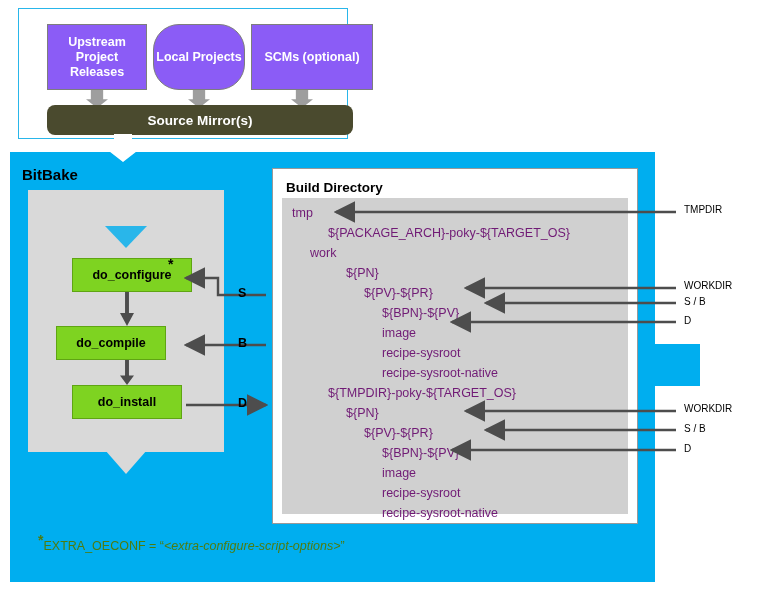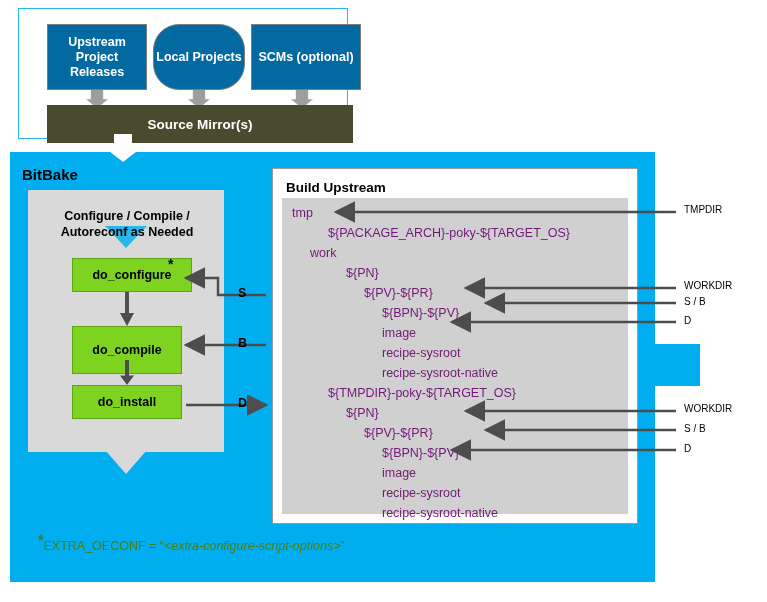--- a/index.html
+++ b/index.html
@@ -25,59 +25,60 @@
   
   #sources-panel {
     left: 18px; top: 8px;
     width: 330px; height: 131px;
     border: 1px solid #29b6ea;
     background: #ffffff;
     box-sizing: border-box;
   }
   .src-box {
     position: absolute;
-    background: #0369a1;
+    background: #8b5cf6;
     border: 1px solid #7d7d7d;
     color: #ffffff;
     font-weight: bold;
     font-size: 12.5px;
     line-height: 15px;
     text-align: center;
     display: flex;
     align-items: center;
     justify-content: center;
     box-sizing: border-box;
   }
   #src-upstream { left: 28px; top: 15px; width: 100px; height: 66px; }
   #src-local    { left: 134px; top: 15px; width: 92px; height: 66px; border-radius: 26px; }
-  #src-scms     { left: 232px; top: 15px; width: 110px; height: 66px; }
+  #src-scms     { left: 232px; top: 15px; width: 122px; height: 66px; }
 
   
   .small-arrow {
     position: absolute;
     width: 22px;
     height: 18px;
     background: #9e9e9e;
     clip-path: polygon(22% 0, 78% 0, 78% 52%, 100% 52%, 50% 100%, 0 52%, 22% 52%);
   }
   #arr-upstream { left: 67px; top: 81px; }
   #arr-local    { left: 169px; top: 81px; }
   #arr-scms     { left: 272px; top: 81px; }
 
   #mirror-bar {
     left: 28px; top: 96px;
-    width: 306px; height: 38px;
+    width: 306px; height: 30px;
     background: #4a4a2e;
     color: #ffffff;
     font-weight: bold;
     font-size: 13.5px;
     display: flex;
     align-items: center;
     justify-content: center;
     box-sizing: border-box;
+    border-radius: 8px;
   }
 
   
   #arr-mirror-down {
     left: 105px; top: 134px;
     width: 36px; height: 28px;
     background: #ffffff;
     clip-path: polygon(25% 0, 75% 0, 75% 50%, 100% 50%, 50% 100%, 0 50%, 25% 50%);
     z-index: 6;
   }
@@ -123,21 +124,21 @@
     border: 1px solid #5fa513;
     color: #000000;
     font-weight: bold;
     font-size: 12.5px;
     display: flex;
     align-items: center;
     justify-content: center;
     box-sizing: border-box;
   }
   #task-configure { left: 72px; top: 258px; width: 120px; height: 34px; }
-  #task-compile   { left: 72px; top: 326px; width: 110px; height: 48px; }
+  #task-compile   { left: 56px; top: 326px; width: 110px; height: 34px; }
   #task-install   { left: 72px; top: 385px; width: 110px; height: 34px; }
 
   #cfg-asterisk {
     left: 168px; top: 256px;
     font-size: 14px;
     font-weight: bold;
     color: #000000;
   }
 
   
@@ -249,33 +250,32 @@
     <div class="small-arrow" id="arr-upstream"></div>
     <div class="small-arrow" id="arr-local"></div>
     <div class="small-arrow" id="arr-scms"></div>
 
     <div id="mirror-bar" class="abs">Source Mirror(s)</div>
   </div>
   <div class="abs" id="arr-mirror-down"></div>
 
   <div class="abs" id="cfg-panel"></div>
   <div class="abs" id="cfg-top-arrow"></div>
-  <div class="abs" id="cfg-title">Configure / Compile / Autoreconf as Needed</div>
 
   <div class="task-box abs" id="task-configure">do_configure</div>
   <div class="abs" id="cfg-asterisk">*</div>
   <div class="task-box abs" id="task-compile">do_compile</div>
   <div class="task-box abs" id="task-install">do_install</div>
 
   <div class="v-arrow abs" id="v-arrow-1"></div>
   <div class="v-arrow abs" id="v-arrow-2"></div>
   <div class="abs" id="cfg-bottom-arrow"></div>
 
   <div class="abs" id="build-panel"></div>
-  <div class="abs" id="build-title">Build Upstream</div>
+  <div class="abs" id="build-title">Build Directory</div>
   <div class="abs" id="build-inner"></div>
   <div class="abs" id="tree">
       <div class="tree-line" style="padding-left: 0px;">tmp</div>
       <div class="tree-line" style="padding-left: 36px;">${PACKAGE_ARCH}-poky-${TARGET_OS}</div>
       <div class="tree-line" style="padding-left: 18px;">work</div>
       <div class="tree-line" style="padding-left: 54px;">${PN}</div>
       <div class="tree-line" style="padding-left: 72px;">${PV}-${PR}</div>
       <div class="tree-line" style="padding-left: 90px;">${BPN}-${PV}</div>
       <div class="tree-line" style="padding-left: 90px;">image</div>
       <div class="tree-line" style="padding-left: 90px;">recipe-sysroot</div>

